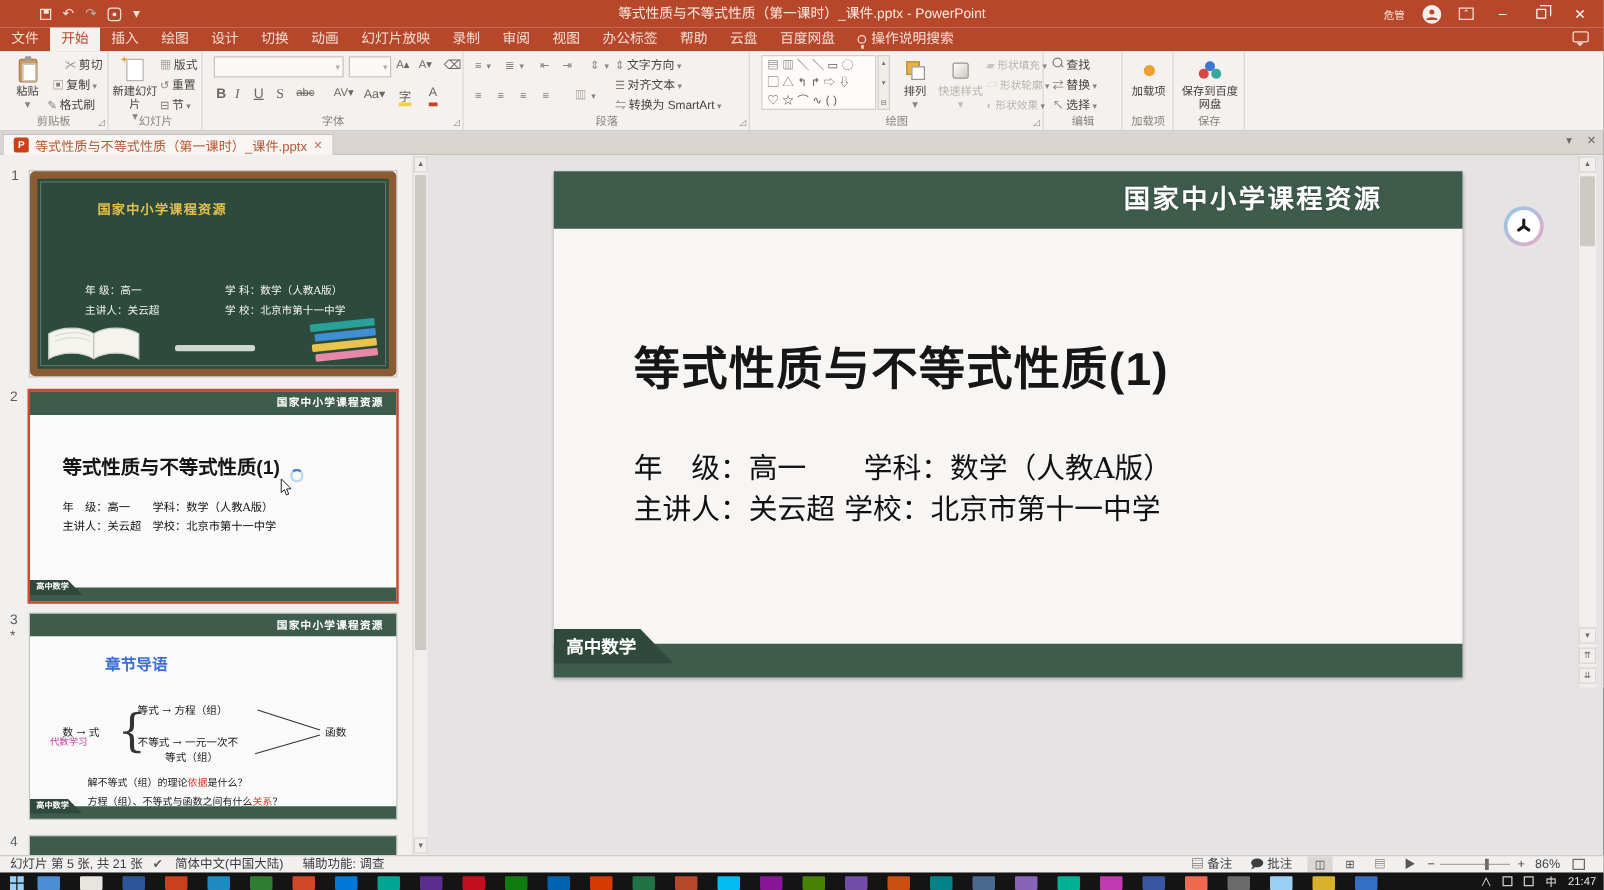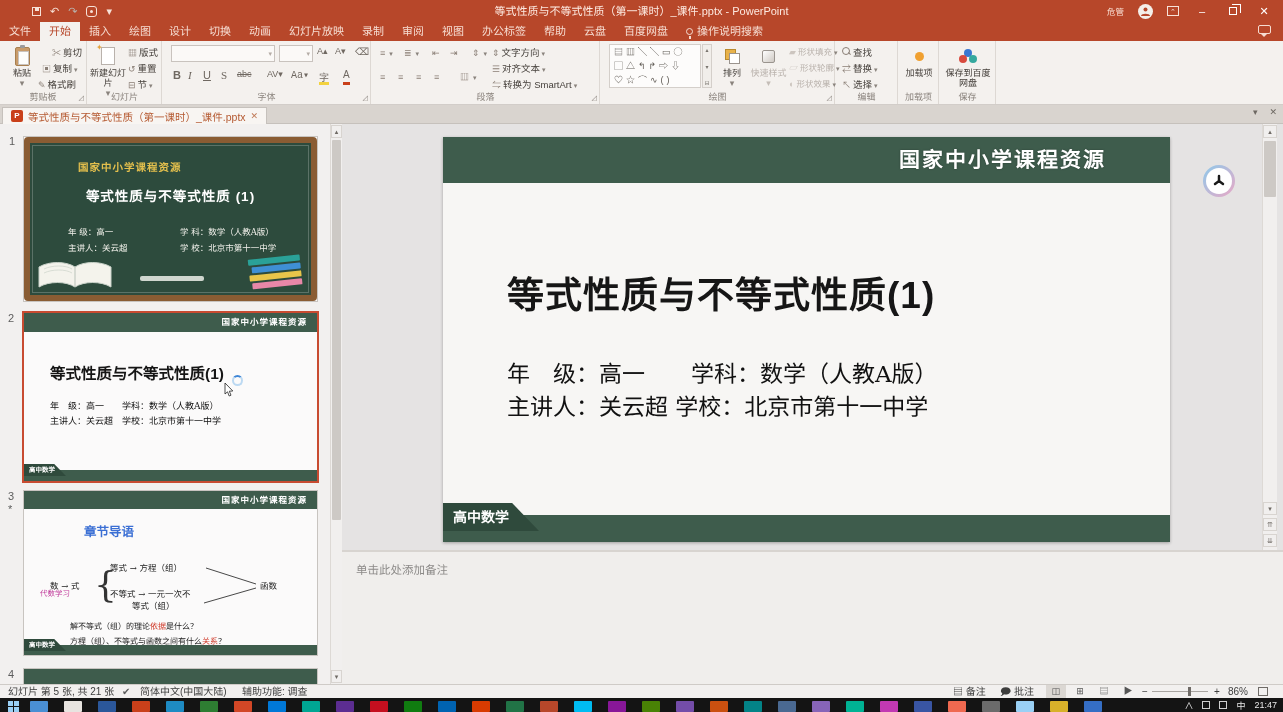--- a/index.html
+++ b/index.html
@@ -239,21 +239,21 @@
         </div>
       <div class="fbtn" style="left:154px;top:5px;font-size:9px;">A▴</div>
       <div class="fbtn" style="left:172px;top:5px;font-size:9px;">A▾</div>
       <div class="fbtn" style="left:192px;top:5px;font-size:10px;">⌫</div>
       <div class="fbtn" style="left:10px;font-weight:bold;">B</div>
       <div class="fbtn" style="left:25px;font-style:italic;font-family:'Liberation Serif',serif;">I</div>
       <div class="fbtn" style="left:40px;text-decoration:underline;">U</div>
       <div class="fbtn" style="left:58px;font-family:'Liberation Serif',serif;">S</div>
       <div class="fbtn" style="left:74px;text-decoration:line-through;font-size:9px;">abc</div>
       <div class="fbtn" style="left:104px;font-size:9px;"><span>AV</span><span class="cr">▾</span></div>
-      <div class="fbtn" style="left:128px;font-size:10px;font-family:Liberation Mono, monospace;"><span>Aa</span><span class="cr">▾</span></div>
+      <div class="fbtn" style="left:128px;font-size:10px;"><span>Aa</span><span class="cr">▾</span></div>
       <div class="fbtn" style="left:156px;font-size:10px;border-bottom:3px solid #f3d23e;"><span>字</span></div>
       <div class="fbtn" style="left:180px;font-size:10px;border-bottom:3px solid #c9401a;"><span>A</span></div>
       <div class="glabel">字体</div>
       <div class="launcher">◿</div>
     </div>
 
     <div class="rgroup" style="left:372px;width:228px;">
       <div class="sbtn" style="left:8px;top:5px;"><span class="ig">≡</span><span class="cr">▾</span></div>
       <div class="sbtn" style="left:32px;top:5px;"><span class="ig">≣</span><span class="cr">▾</span></div>
       <div class="sbtn" style="left:60px;top:5px;"><span class="ig">⇤</span></div>
@@ -349,21 +349,20 @@
 
   <div class="main">
 
     <div class="leftpane">
       <div class="thumb-num" style="left:9px;top:11px;">1</div>
 
       <div class="thumb" style="top:13px;">
         <div class="board">
           <div class="board-inner"></div>
           <div style="position:absolute;left:48px;top:16px;font-size:10.5px;font-weight:bold;color:#e3bf4d;letter-spacing:1px;">国家中小学课程资源</div>
-          <div style="position:absolute;left:0;right:0;top:42px;text-align:center;font-size:13.5px;font-weight:bold;color:#fff;letter-spacing:1px;">等式性质与不等式性质 (1)</div>
           <div style="position:absolute;left:38px;top:82px;font-size:8.5px;color:#f3f2ec;font-family:'DejaVu Serif',serif;">年  级：高一</div>
           <div style="position:absolute;left:150px;top:82px;font-size:8.5px;color:#f3f2ec;font-family:'DejaVu Serif',serif;">学  科：数学（人教A版）</div>
           <div style="position:absolute;left:38px;top:98px;font-size:8.5px;color:#f3f2ec;font-family:'DejaVu Serif',serif;">主讲人：关云超</div>
           <div style="position:absolute;left:150px;top:98px;font-size:8.5px;color:#f3f2ec;font-family:'DejaVu Serif',serif;">学  校：北京市第十一中学</div>
           <div class="chalk-tray"></div>
           <svg width="78" height="34" viewBox="0 0 78 34" style="position:absolute;left:6px;bottom:2px;">
             <path d="M39 8 C30 2 13 2 3 8 L3 28 C13 22 30 22 39 28 C48 22 65 22 75 28 L75 8 C65 2 48 2 39 8 Z" fill="#f4f3ec" stroke="#c9d2c9" stroke-width="1"></path>
             <path d="M39 8 L39 28" stroke="#b9c2b9" stroke-width="1"></path>
             <path d="M8 10 C16 6 30 6 36 10 M8 14 C16 10 30 10 36 14" stroke="#d8ddd4" fill="none"></path>
           </svg>
@@ -449,23 +448,20 @@
 
       <div class="vscroll" style="left:920px;top:0;width:15px;height:426px;">
         <div class="sb-btn" style="top:1px;">▴</div>
         <div class="sb-thumb" style="top:17px;height:56px;"></div>
         <div class="sb-btn" style="top:378px;">▾</div>
         <div class="sb-btn" style="top:394px;">⇈</div>
         <div class="sb-btn" style="top:410px;">⇊</div>
       </div>
     </div>
 
-    <div class="notes">
-      <div class="notes-ph">单击此处添加备注</div>
-    </div>
   </div>
 
   <div class="statusbar">
     <span class="st" style="left:8px;">幻灯片 第 5 张, 共 21 张</span>
     <span class="st" style="left:122px;color:#5d5d5d;">✔</span>
     <span class="st" style="left:140px;">简体中文(中国大陆)</span>
     <span class="st" style="left:242px;">辅助功能: 调查</span>
     <span class="st" style="left:953px;"><span>▤</span> <span>备注</span></span>
     <span class="st" style="left:1000px;"><span>🗩</span> <span>批注</span></span>
     <span class="viewbtn active" style="left:1046px;">◫</span>

